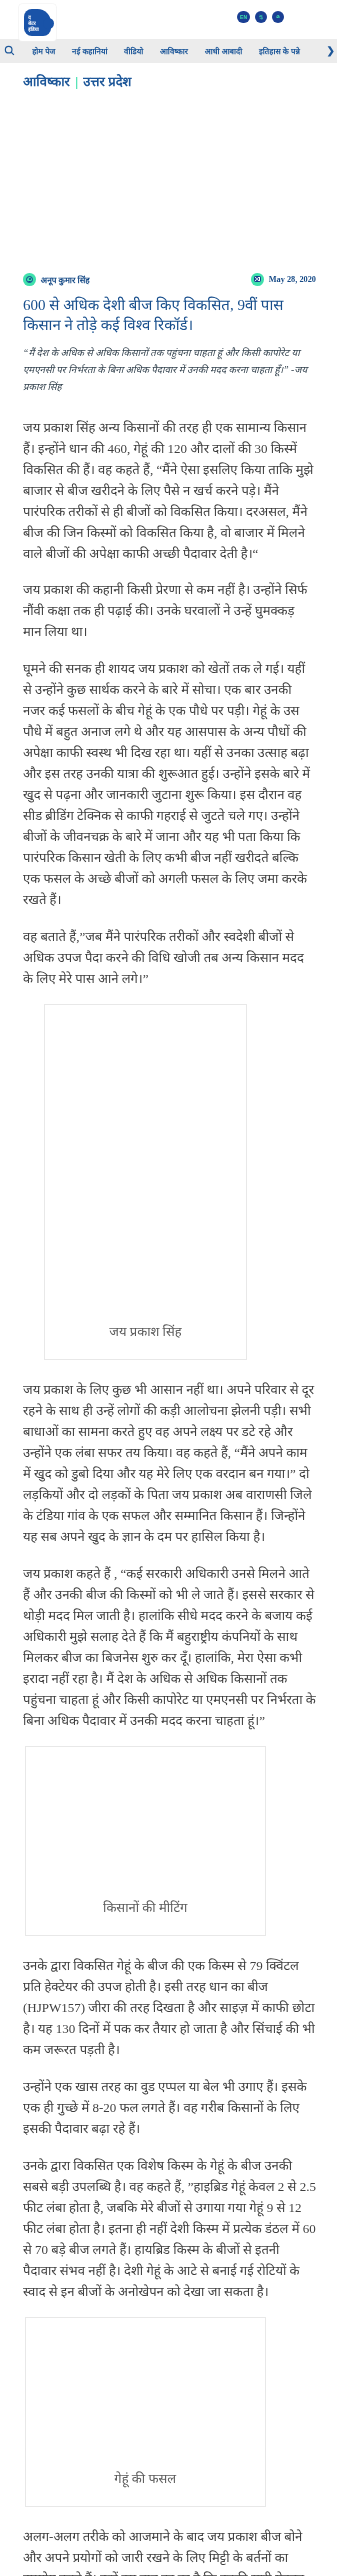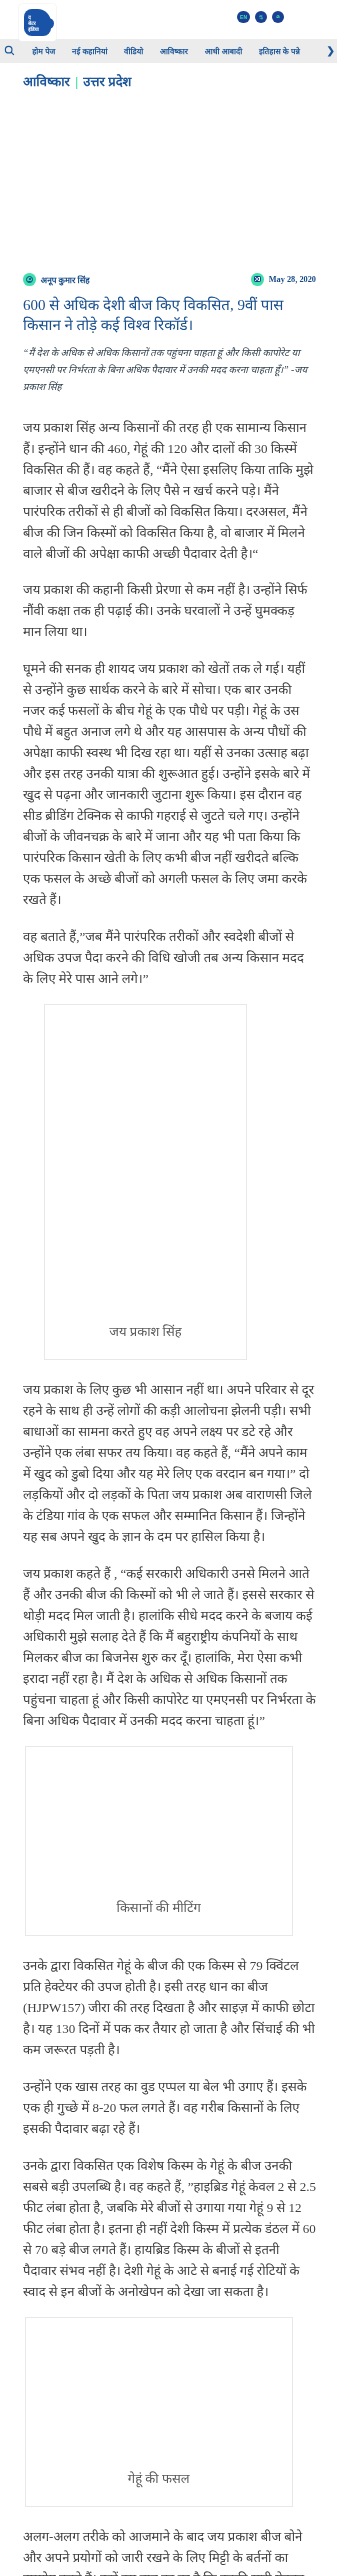--- a/index.html
+++ b/index.html
@@ -64,21 +64,21 @@
   .cal-glyph { width:6.7px; height:6.1px; background:#fff; border:0.8px solid #123f8d; border-radius:1.1px; position:relative; }
   .cal-glyph:before { content:""; position:absolute; left:0.6px; top:0.6px; right:0.6px; height:1.4px; background:#123f8d; }
   .cal-glyph:after { content:""; position:absolute; right:0.3px; bottom:0.3px; width:2.2px; height:2.2px; border-radius:50%; border:0.6px solid #123f8d; background:#fff; }
   .meta-name, .meta-date { color:#164a86; font-size:8.3px; font-weight:bold; font-family:"Liberation Serif",serif; }
   h1.title { color:#174e8c; font-size:15px; line-height:20.6px; font-weight:normal; margin:3.3px 0 7.8px 0; }
   .subtitle { color:#33424e; font-style:italic; font-size:9.7px; line-height:17px; margin-bottom:22px; }
   .para { color:#3f3f3f; font-size:13px; line-height:21px; margin-bottom:15.6px; }
   .para a.inline-link { color:#1e73be; text-decoration:none;font-family:Liberation Serif, serif; }
   
   .img-box {
-    border:0.6px solid #e8e8e8; background:#fff; margin:5.6px 0 19px 1.7px; width:268px;
+    border:0.6px solid #e8e8e8; background:#fff; margin:5.6px 0 19px 1.7px; width:241px;
     display:flex; align-items:flex-end; justify-content:center;
   }
   .img-box--tall { width:203px; margin-left:21px; height:356px; }
   .img-box--med { height:190px; }
   .img-caption { color:#5a5a5a; font-size:13px; text-align:center; padding-bottom:19px; }
 </style>
 </head>
 <body>
 
 <div class="topbar">

